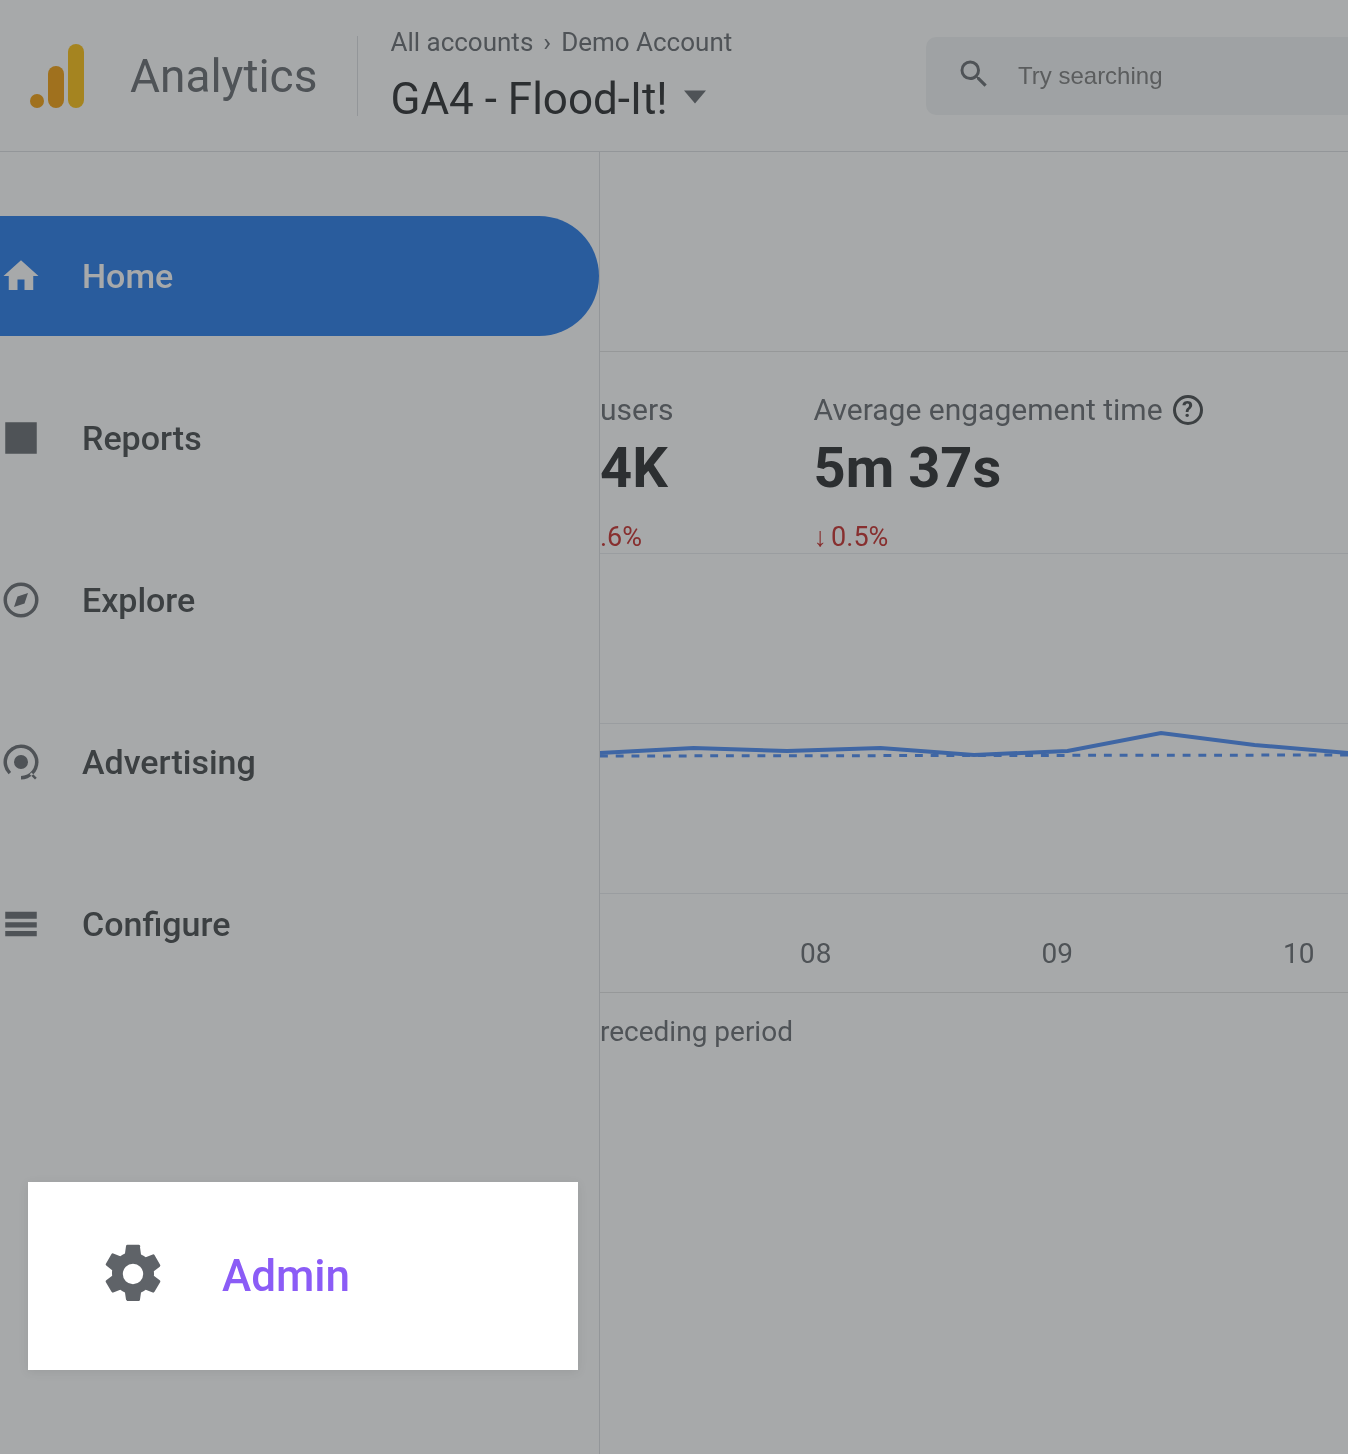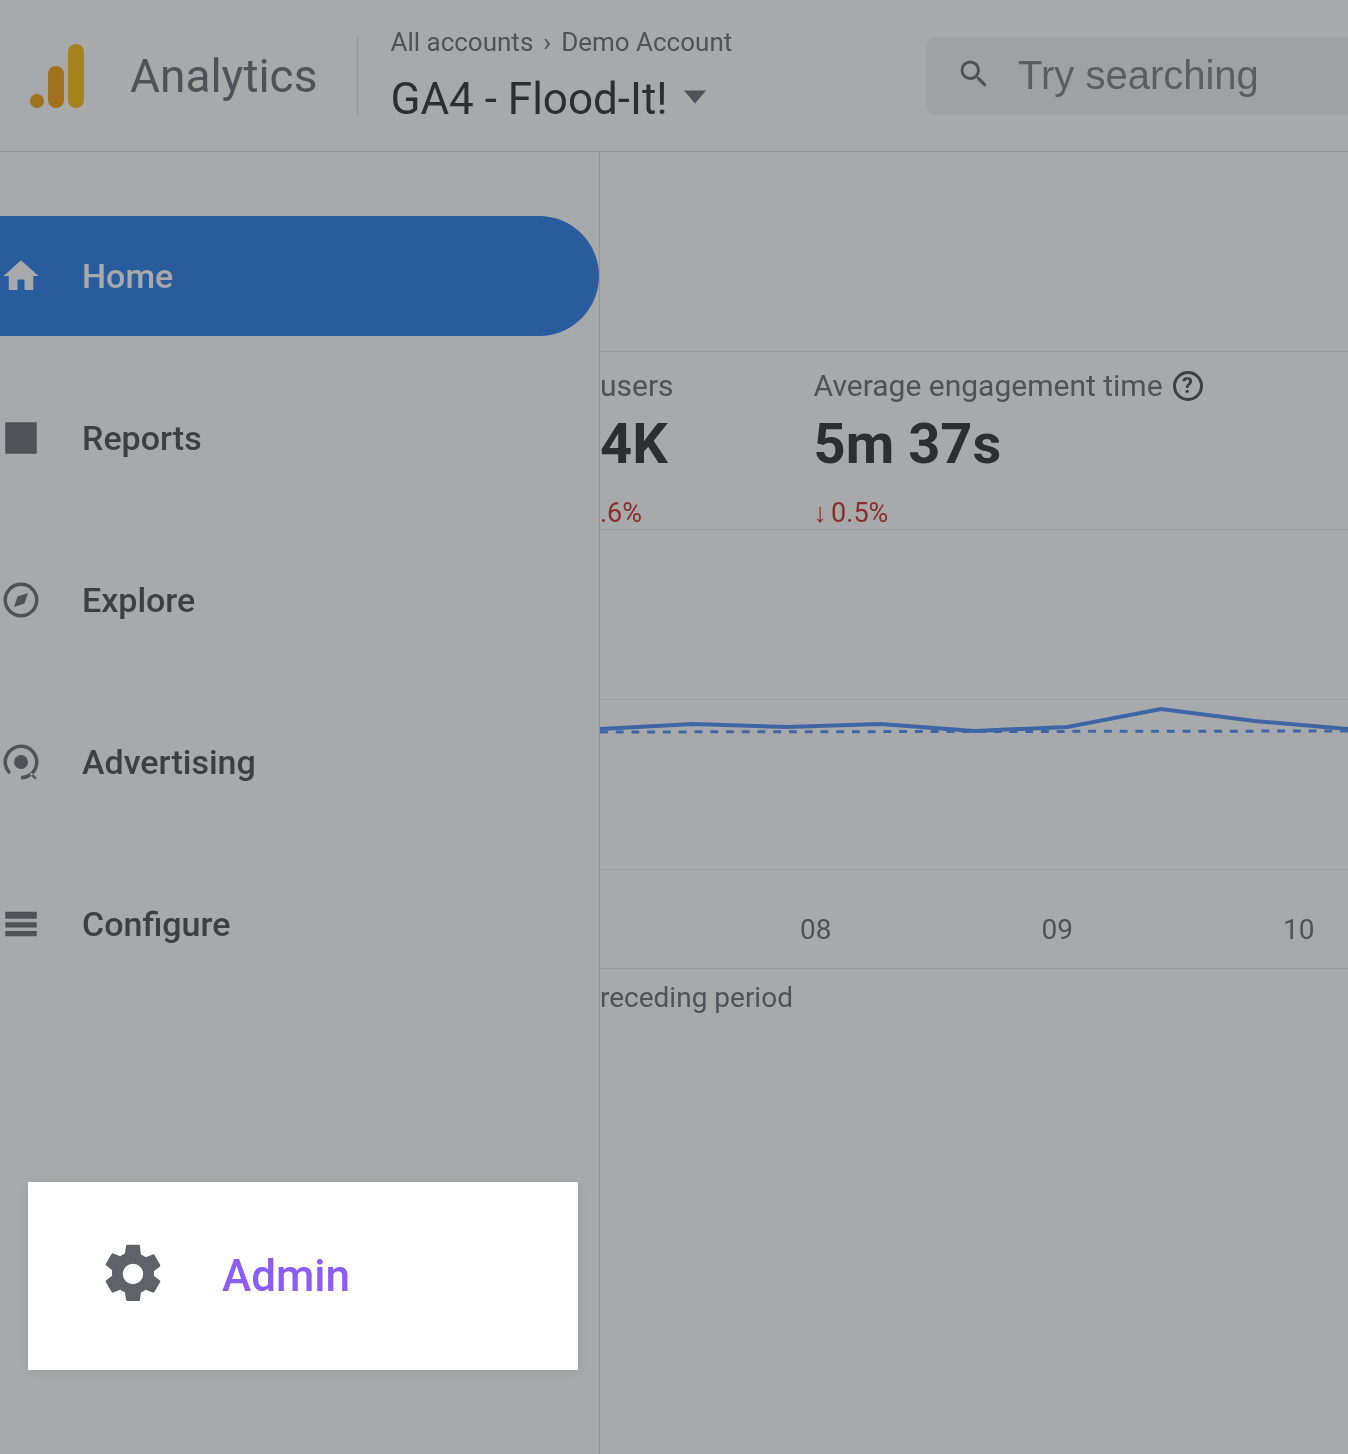--- a/index.html
+++ b/index.html
@@ -14,48 +14,48 @@
   .logo .bar3 { width: 16px; height: 64px; background: #fbbc04; border-radius: 8px; }
   .product { font-size: 46px; color: #5f6368; font-weight: 400; margin-left: 22px; margin-right: 40px; }
   .vsep { width: 1px; height: 80px; background: #dadce0; margin-right: 32px; }
   .picker { display: flex; flex-direction: column; justify-content: center; }
   .crumbs { display: flex; align-items: center; gap: 10px; color: #5f6368; font-size: 26px; }
   .crumbs .chev { color: #5f6368; }
   .property-row { display: flex; align-items: center; gap: 16px; margin-top: 16px; }
   .property { font-size: 44px; color: #202124; font-weight: 400; }
   .drop { color: #5f6368; }
   .search { display: flex; align-items: center; gap: 26px; margin-left: auto; background: #f1f3f4; height: 78px; padding: 0 30px 0 30px; border-radius: 10px 0 0 10px; }
-  .search input { border: none; background: transparent; font-size: 40px; color: #80868b; width: 300px; outline: none; }
+  .search input { border: none; background: transparent; font-size: 24px; color: #80868b; width: 300px; outline: none; }
 
   
   .sidebar { position: absolute; left: 0; top: 152px; width: 600px; height: calc(100% - 152px); background: #fff; border-right: 1px solid #dadce0; padding-top: 22px; }
   .navitem { display: flex; align-items: center; gap: 40px; height: 120px; border-radius: 0 60px 60px 0; cursor: pointer; margin-top: 42px; }
   .navitem.active { background: #1a73e8; color: #fff; }
   .navitem .label { font-size: 34px; color: #3c4043; font-weight: 500; }
   .navitem.active .label { color: #fff; }
   .navitem .icon { width: 42px; height: 42px; display: flex; align-items: center; justify-content: center; }
   .navitem.active svg { fill: #fff; }
   .navitem svg { fill: #5f6368; }
 
   
   .main { position: absolute; left: 600px; top: 152px; right: 0; bottom: 0; padding: 20px 0 0 0; }
   .cardtop { height: 180px; border-bottom: 1px solid #e0e0e0; }
-  .metrics { display: flex; align-items: flex-start; gap: 140px; padding-left: 0; margin-top: 16px; }
+  .metrics { display: flex; align-items: flex-start; gap: 140px; padding-left: 0; margin-top: 40px; }
   .metric { display: flex; flex-direction: column; }
   .metric .title { font-size: 30px; color: #5f6368; display:flex; align-items:center; gap:10px;}
   .metric .value { font-size: 56px; color: #202124; font-weight: 700; margin-top: 8px; }
   .metric .delta { font-size: 27px; color: #c5221f; margin-top: 20px; display:flex; align-items:center; gap:4px;}
   .chart { position: relative; height: 440px; border-bottom: 1px solid #e0e0e0; }
   .chart .grid { position: absolute; left: 0; right: 0; }
   .grid.g1 { top: 0; border-top: 1px solid #e8eaed; }
   .grid.g2 { top: 170px; border-top: 1px solid #e8eaed; }
   .grid.g3 { top: 340px; border-top: 1px solid #e8eaed; }
   .chart svg { position: absolute; top: 130px; left: 0; width: 100%; height: 120px; }
   .xticks { position: absolute; bottom: 22px; left: 0; right: 0; display: flex; justify-content: flex-start; gap: 210px; padding-left: 200px; font-size: 28px; color: #5f6368; }
-  .period { padding-left: 0; font-size: 28px; color: #5f6368; margin-top: 12px; }
+  .period { padding-left: 0; font-size: 28px; color: #5f6368; margin-top: 22px; }
 
   .help-circle { display:inline-flex; width:30px; height:30px; border:3px solid #3c4043; border-radius:50%; align-items:center; justify-content:center; font-size:22px; color:#3c4043; font-weight:bold;}
 
   
   .admin { position: absolute; left: 28px; bottom: 84px; width: 550px; height: 188px; background: #fff; display: flex; align-items: center; gap: 54px; padding-left: 70px; box-shadow: 0 2px 10px rgba(0,0,0,0.08); }
   .admin .label { font-size: 44px; color: #8b5cf6; font-weight: 500; }
   .admin svg { fill: #5f6368; }
 
   
   .dim { position: absolute; inset: 0; background: rgba(60,64,67,0.45); pointer-events: none; }

